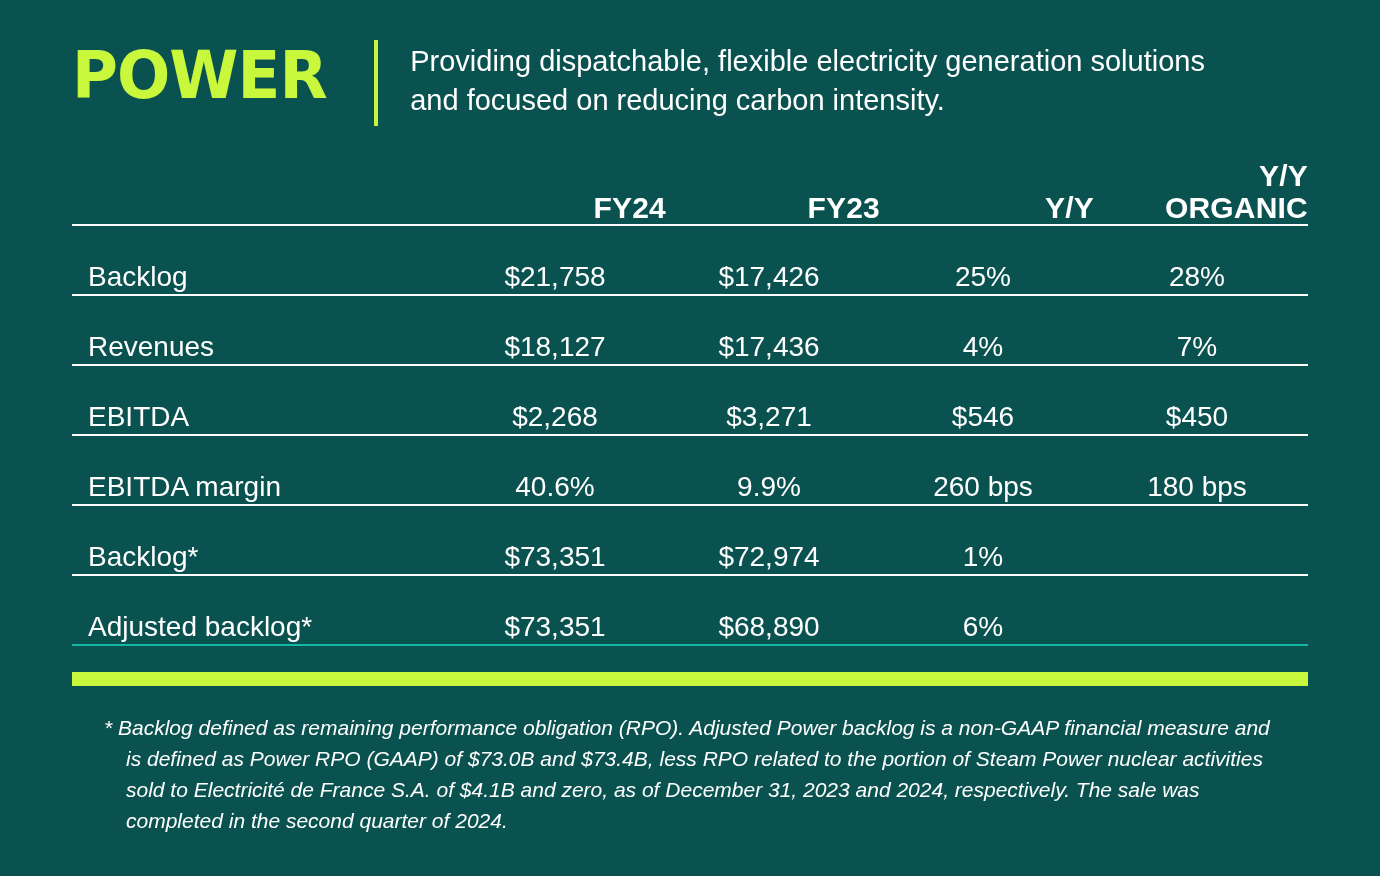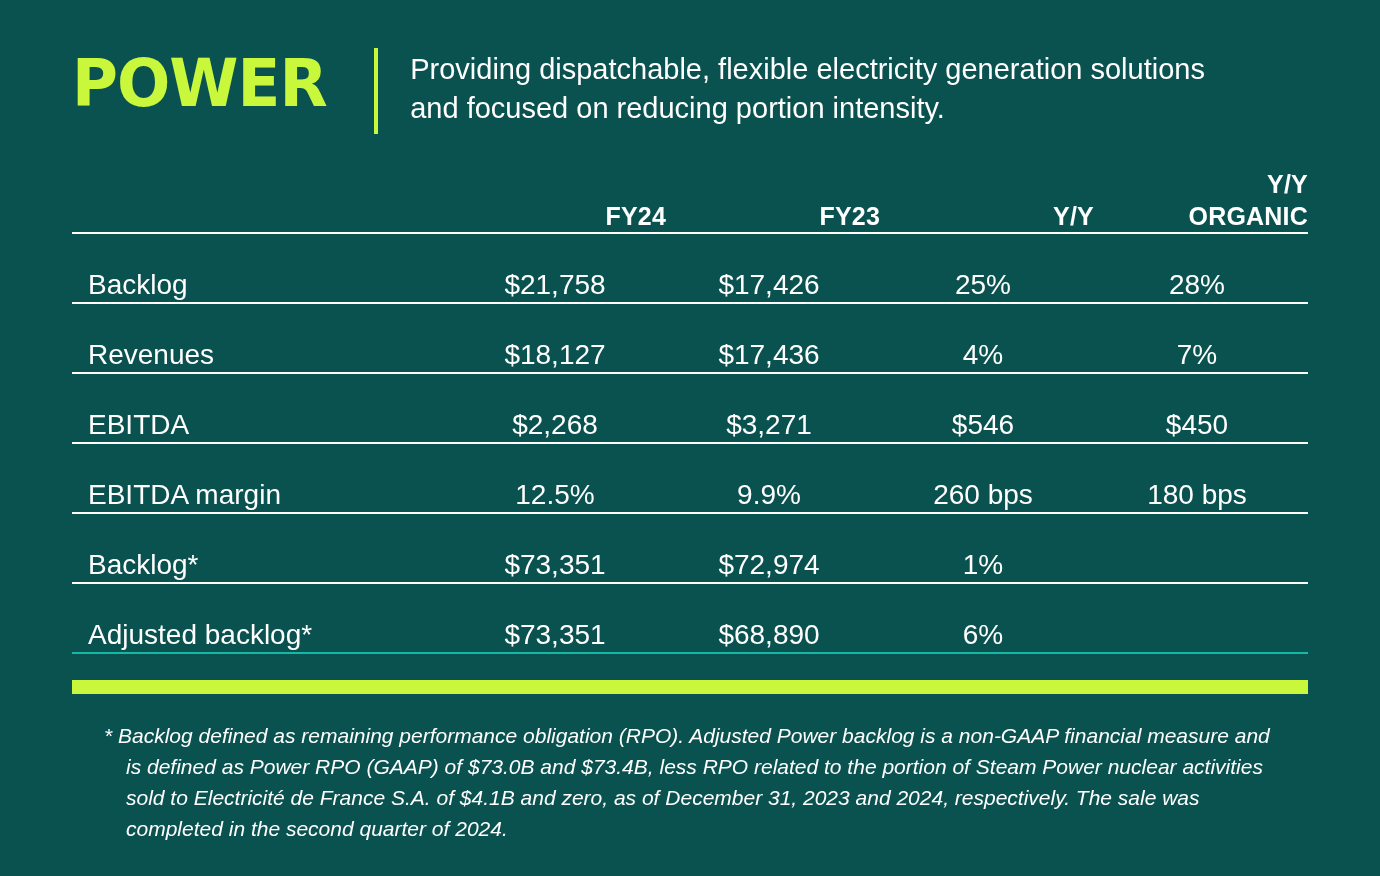--- a/index.html
+++ b/index.html
@@ -12,21 +12,21 @@
     background: #0a5250;
     font-family: "Liberation Sans", sans-serif;
     color: #ffffff;
     overflow: hidden;
   }
   .slide {
     position: relative;
     width: 1380px;
     height: 656px;
     box-sizing: border-box;
-    padding: 12px 72px;
+    padding: 4px 72px;
   }
 
   
   .header {
     display: flex;
     align-items: flex-start;
     padding-top: 36px;
     height: 96px;
   }
   .logo {
@@ -66,21 +66,21 @@
     table-layout: fixed;
   }
   table.metrics th, table.metrics td {
     padding: 0;
     vertical-align: bottom;
   }
   .col-label   { width: 380px; }
   .col-num     { width: 214px; }
 
   thead th {
-    font-size: 25px;
+    font-size: 30px;
     font-weight: bold;
     text-align: right;
     padding-bottom: 10px;
     line-height: 32px;
     letter-spacing: 0.2px;
   }
   thead th.col-label { text-align: left; }
   .hdr-two-line { display: block; }
 
   tbody tr {
@@ -124,21 +124,21 @@
   .footnote p { margin: 16px; padding-left: 30px; text-indent: -22px; }
 </style>
 </head>
 <body>
 
 <div class="slide">
 
   <div class="header">
     <div class="logo">POWER</div>
     <div class="divider"></div>
-    <div class="subtitle">Providing dispatchable, flexible electricity generation solutions and focused on reducing portion intensity.</div>
+    <div class="subtitle">Providing dispatchable, flexible electricity generation solutions and focused on reducing carbon intensity.</div>
   </div>
 
   <div class="table-wrap">
     <table class="metrics">
       <colgroup>
         <col class="col-label">
         <col class="col-num">
         <col class="col-num">
         <col class="col-num">
         <col class="col-num">
@@ -172,21 +172,21 @@
         </tr>
         <tr>
           <td class="label">EBITDA</td>
           <td class="num">$2,268</td>
           <td class="num">$3,271</td>
           <td class="num">$546</td>
           <td class="num">$450</td>
         </tr>
         <tr>
           <td class="label">EBITDA margin</td>
-          <td class="num">12.5%</td>
+          <td class="num">40.6%</td>
           <td class="num">9.9%</td>
           <td class="num">260 bps</td>
           <td class="num">180 bps</td>
         </tr>
         <tr>
           <td class="label">Backlog*</td>
           <td class="num">$73,351</td>
           <td class="num">$72,974</td>
           <td class="num">1%</td>
           <td class="num"></td>

